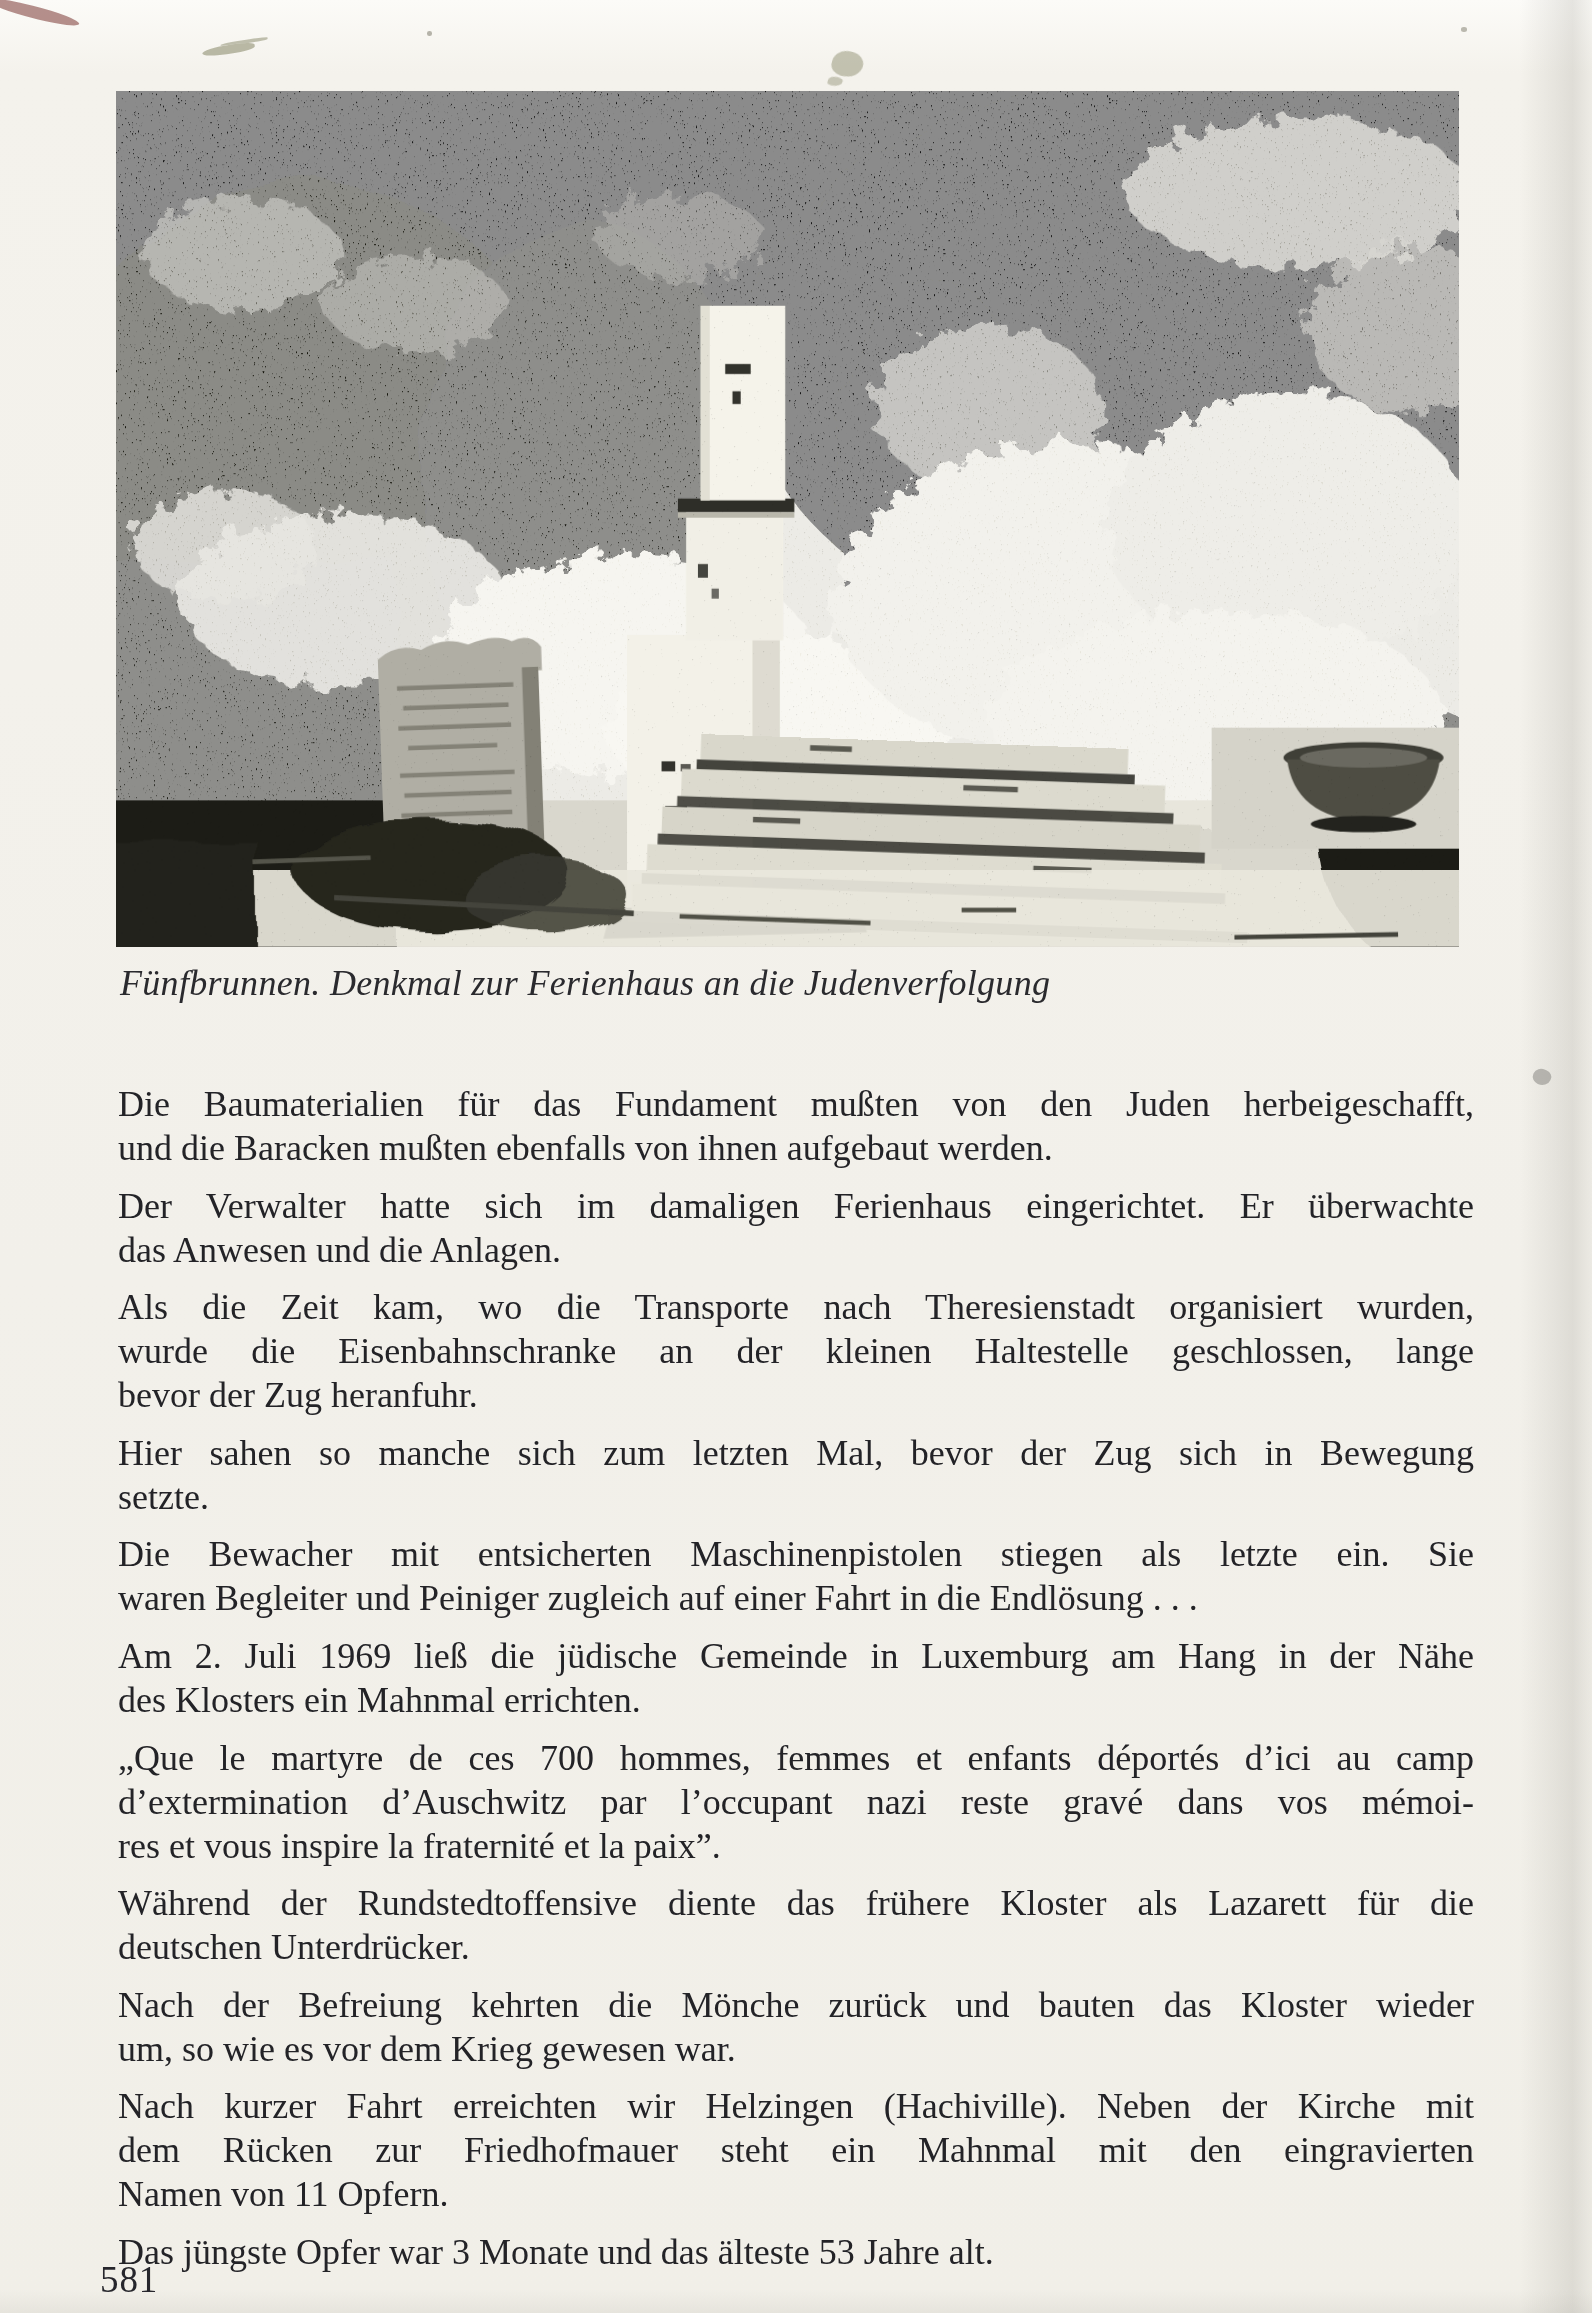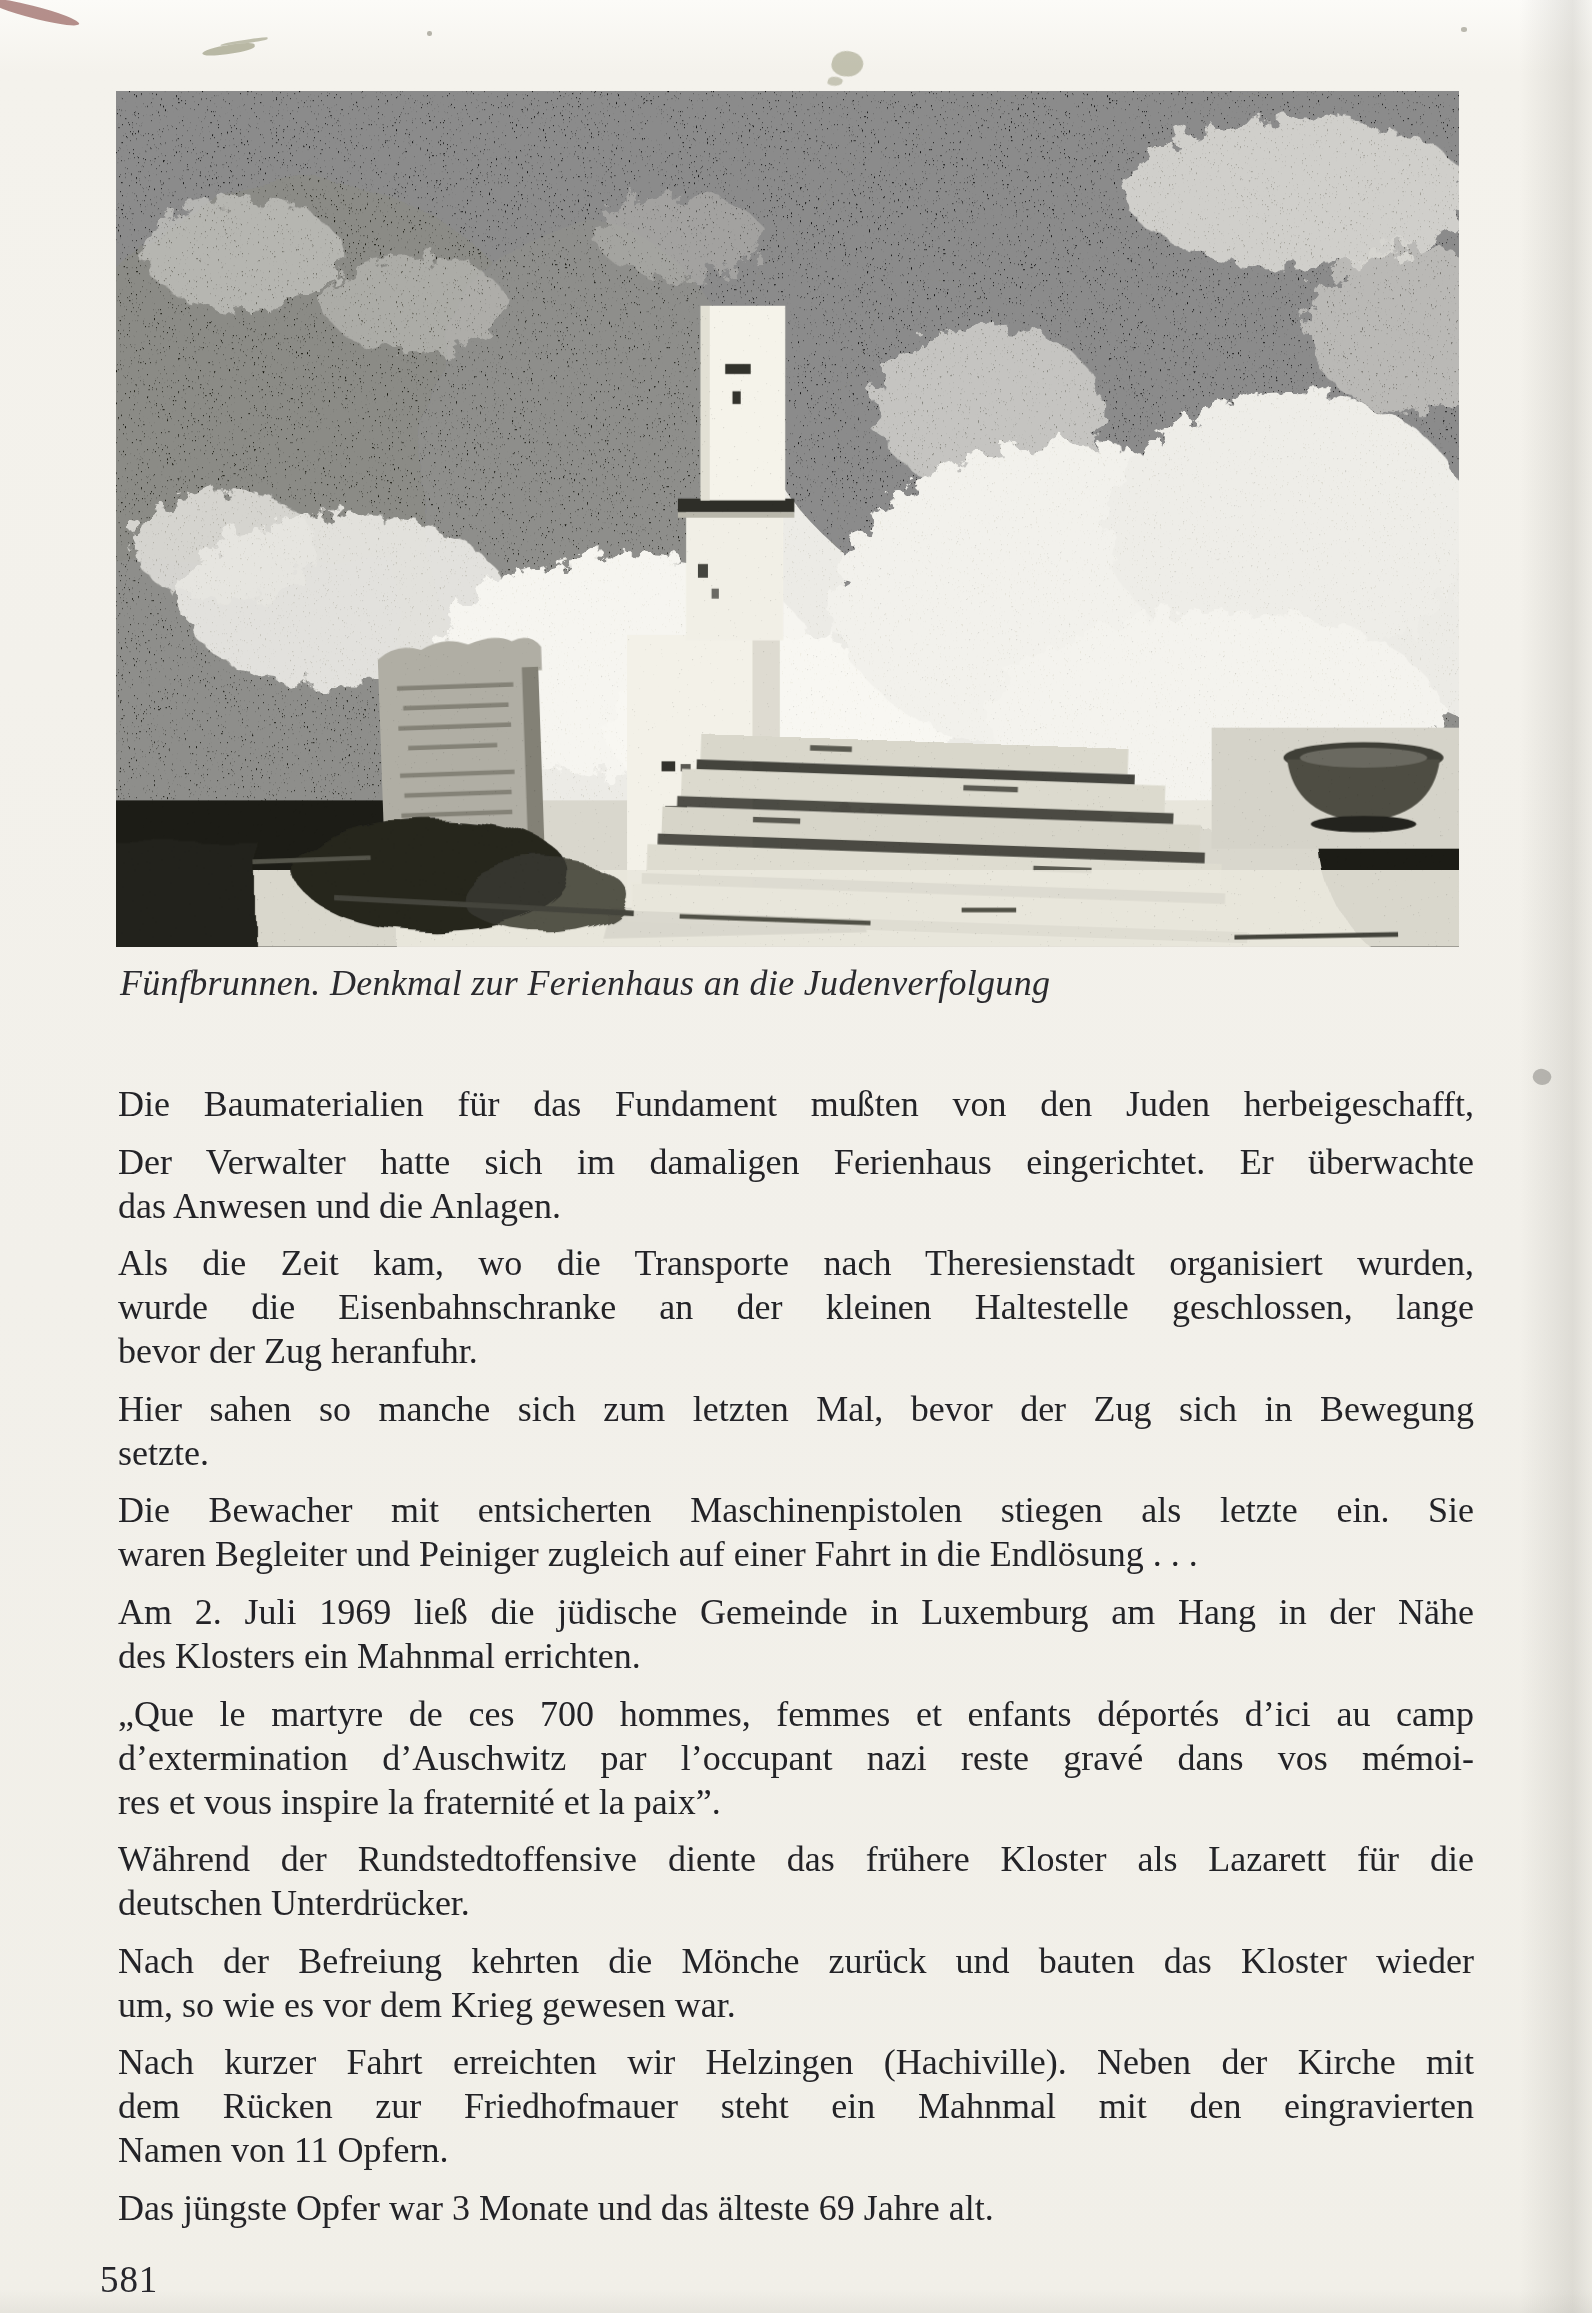--- a/index.html
+++ b/index.html
@@ -182,20 +182,21 @@
 
       <rect x="0" y="0" width="1477" height="941" fill="#20201c" filter="url(#speckDark)" opacity="0.16"></rect>
     </svg>
   </div>
 
   <div class="caption">Fünfbrunnen. Denkmal zur Ferienhaus an die Judenverfolgung</div>
 
   <div class="body-text">
       <div class="para">
         <div class="pline"><span>Die Baumaterialien für das Fundament mußten von den Juden herbeigeschafft,</span></div>
+        <div class="pline last"><span>und die Baracken mußten ebenfalls von ihnen aufgebaut werden.</span></div>
       </div>
       <div class="para">
         <div class="pline"><span>Der Verwalter hatte sich im damaligen Ferienhaus eingerichtet. Er überwachte</span></div>
         <div class="pline last"><span>das Anwesen und die Anlagen.</span></div>
       </div>
       <div class="para">
         <div class="pline"><span>Als die Zeit kam, wo die Transporte nach Theresienstadt organisiert wurden,</span></div>
         <div class="pline"><span>wurde die Eisenbahnschranke an der kleinen Haltestelle geschlossen, lange</span></div>
         <div class="pline last"><span>bevor der Zug heranfuhr.</span></div>
       </div>
@@ -223,21 +224,21 @@
       <div class="para">
         <div class="pline"><span>Nach der Befreiung kehrten die Mönche zurück und bauten das Kloster wieder</span></div>
         <div class="pline last"><span>um, so wie es vor dem Krieg gewesen war.</span></div>
       </div>
       <div class="para">
         <div class="pline"><span>Nach kurzer Fahrt erreichten wir </span><span style="font-weight: normal;">Helzingen</span><span> (Hachiville). Neben der Kirche mit</span></div>
         <div class="pline"><span>dem Rücken zur Friedhofmauer steht ein Mahnmal mit den eingravierten</span></div>
         <div class="pline last"><span>Namen von 11 Opfern.</span></div>
       </div>
       <div class="para">
-        <div class="pline last"><span>Das jüngste Opfer war 3 Monate und das älteste 69 Jahre alt.</span></div>
+        <div class="pline last"><span>Das jüngste Opfer war 3 Monate und das älteste 53 Jahre alt.</span></div>
       </div>
     </div>
 
   <div class="pagenum">581</div>
 
   <div class="speck mark-red"></div>
   <div class="speck speck-squiggle"></div>
   <div class="speck speck-blob"></div>
   <div class="speck speck-gray"></div>
   <div class="speck dot1"></div>

